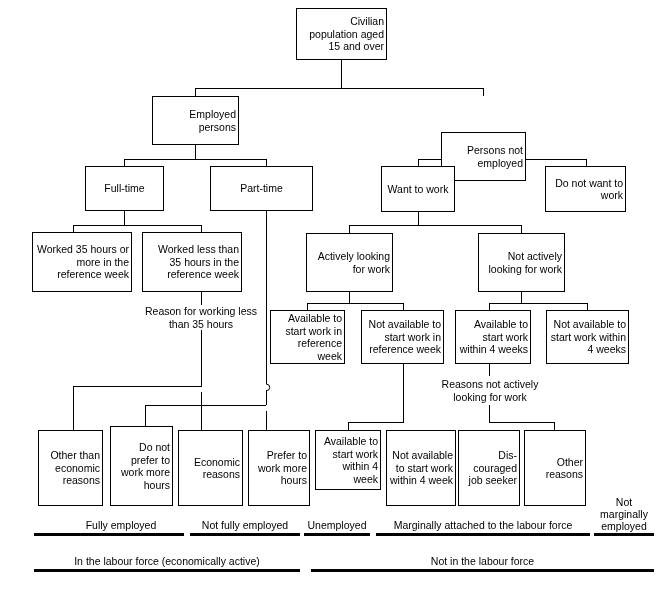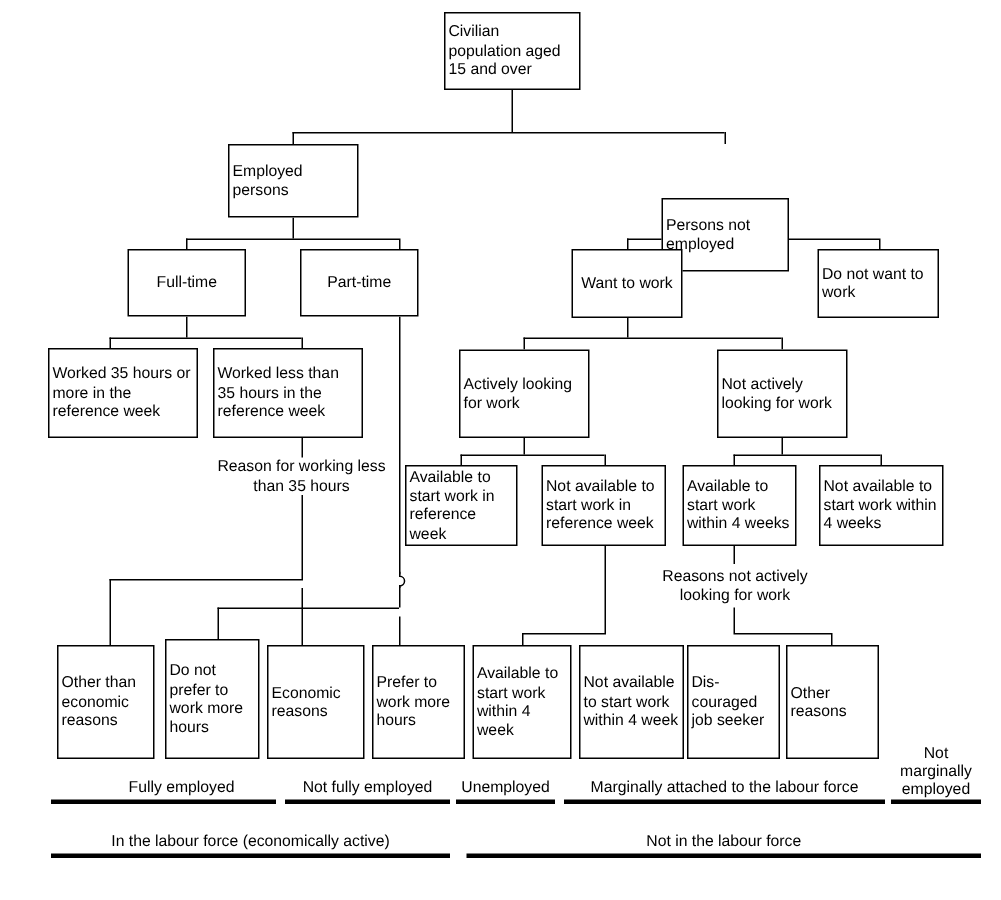--- a/index.html
+++ b/index.html
@@ -7,21 +7,21 @@
   #stage{position:relative;width:667px;height:600px;background:#fff;overflow:hidden;}
 
   .box{
     position:absolute;
     border:1px solid #000;
     background:#fff;
     box-sizing:border-box;
     display:flex;
     align-items:center;
     justify-content:center;
-    text-align:left;
+    text-align:right;
     font-size:10.5px;
     line-height:12.5px;
     z-index:3;
   }
   .box span{display:block;padding:0 2px;}
 
   .freetext{
     position:absolute;
     font-size:10.5px;
     line-height:12.5px;
@@ -127,21 +127,21 @@
   </div>
 
   <div class="box" style="left:441px;top:96px;width:85px;height:49px;margin-top:36px;">
     <span>Persons not employed</span>
   </div>
 
   <div class="box" style="left:85px;top:166px;width:79px;height:45px;">
     <span>Full-time</span>
   </div>
 
-  <div class="box" style="left:200px;top:166px;width:79px;height:45px;">
+  <div class="box" style="left:210px;top:166px;width:103px;height:45px;">
     <span>Part-time</span>
   </div>
 
   <div class="box" style="left:381px;top:166px;width:74px;height:46px;">
     <span>Want to work</span>
   </div>
 
   <div class="box" style="left:545px;top:166px;width:81px;height:46px;">
     <span>Do not want to work</span>
   </div>
@@ -187,21 +187,21 @@
   </div>
 
   <div class="box" style="left:110px;top:426px;width:63px;height:80px;">
     <span>Do not prefer to work more hours</span>
   </div>
 
   <div class="box" style="left:248px;top:430px;width:62px;height:76px;">
     <span>Prefer to work more hours</span>
   </div>
 
-  <div class="box" style="left:315px;top:430px;width:66px;height:76px;">
+  <div class="box" style="left:315px;top:430px;width:66px;height:60px;">
     <span>Available to start work within 4 week</span>
   </div>
 
   <div class="box" style="left:386px;top:430px;width:70px;height:76px;">
     <span>Not available to start work within 4 week</span>
   </div>
 
   <div class="box" style="left:458px;top:430px;width:62px;height:76px;">
     <span>Dis- couraged job seeker</span>
   </div>

